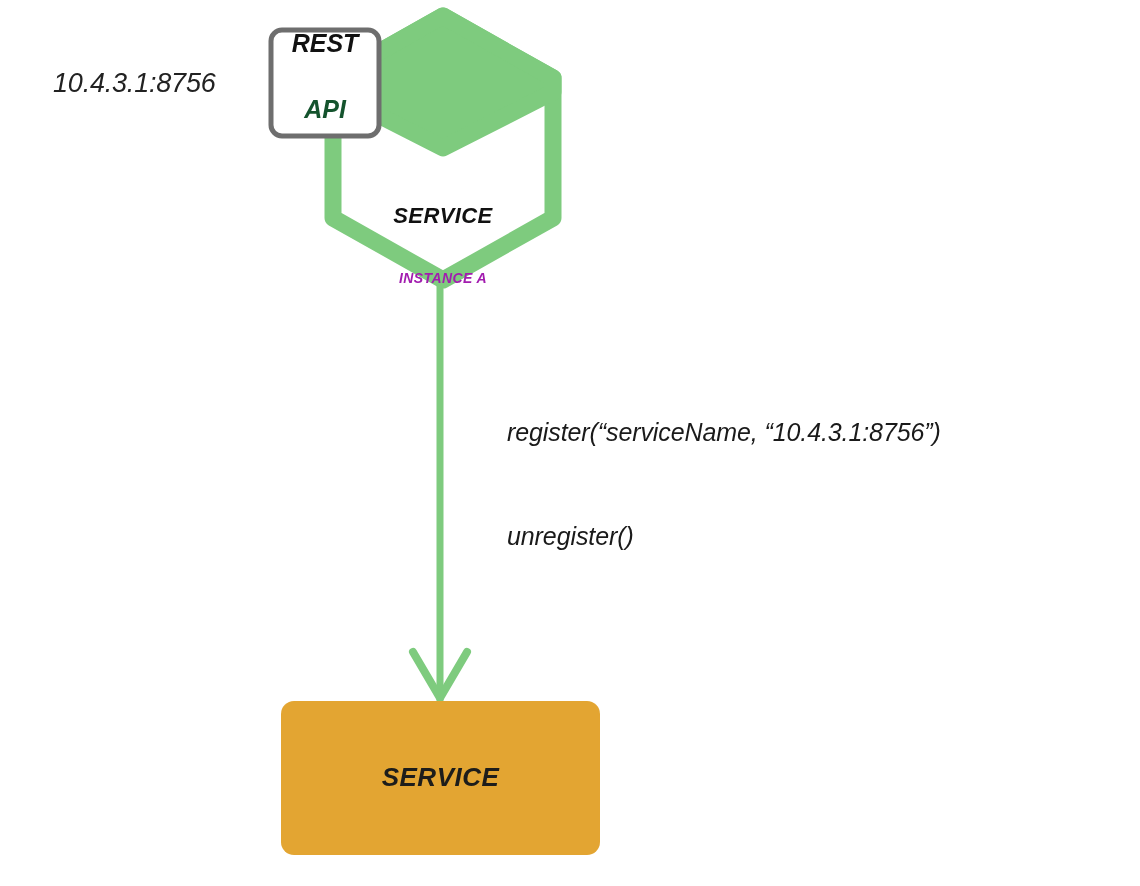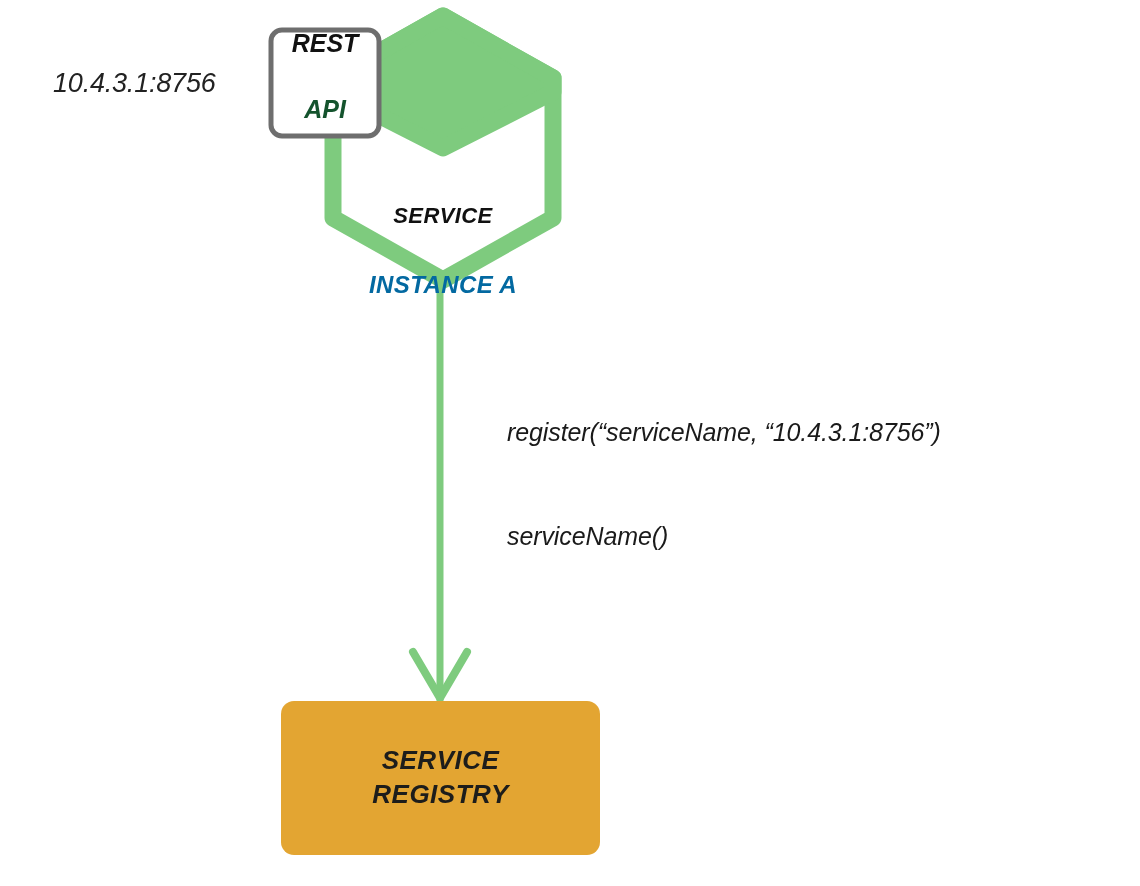--- a/index.html
+++ b/index.html
@@ -84,23 +84,23 @@
   }
   #service-instance-label .l1 {
     display: block;
     font-size: 22px;
     font-weight: 700;
     color: #111111;
     letter-spacing: 0.4px;
   }
   #service-instance-label .l2 {
     display: block;
-    font-size: 24px;
+    font-size: 14px;
     font-weight: 700;
-    color: #0369a1;
+    color: #a21caf;
     letter-spacing: 0.4px;
   }
 
   #registry-calls-label {
     left: 507px;
     top: 346px;
     font-size: 25px;
     font-weight: 400;
     line-height: 1.38;
     color: #1a1a1a;
@@ -155,21 +155,20 @@
     <span class="l2">API</span>
   </div>
 
   <div class="txt" id="service-instance-label">
     <span class="l1">SERVICE</span>
     <span class="l2">INSTANCE A</span>
   </div>
 
   <div class="txt" id="registry-calls-label">
     <span>register(“serviceName, “10.4.3.1:8756”)</span>
-    <span>serviceName()</span>
+    <span>unregister()</span>
   </div>
 
   <div class="txt" id="service-registry-label">
     <span class="l1">SERVICE</span>
-    <span class="l2">REGISTRY</span>
   </div>
 
 </div>
 
 </body></html>

